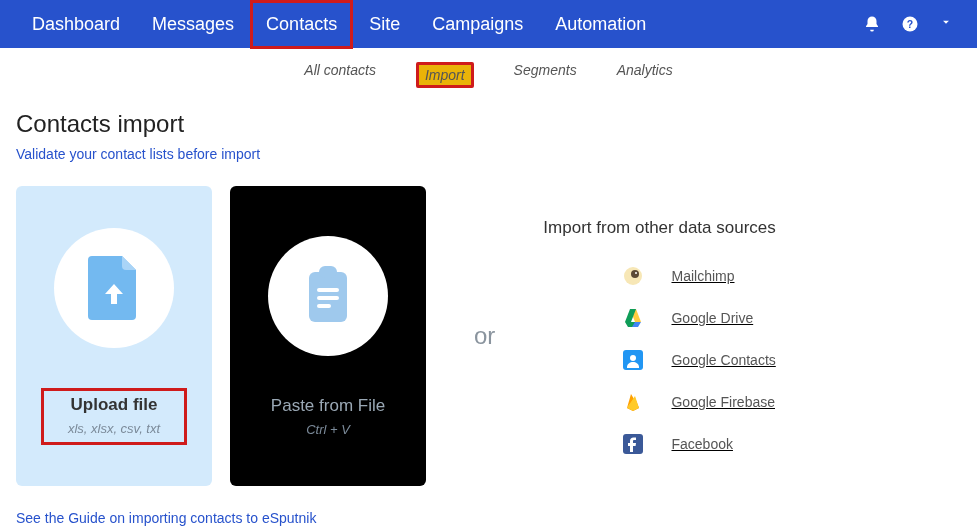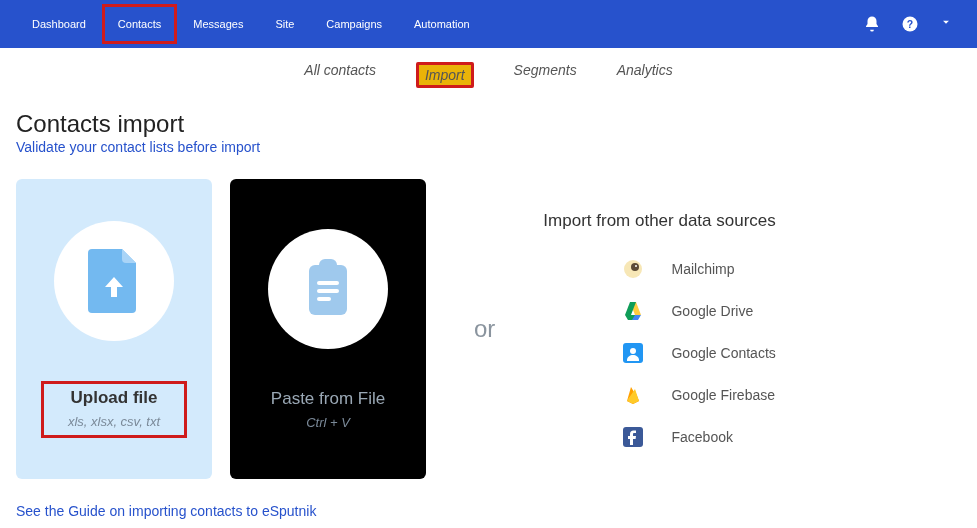--- a/index.html
+++ b/index.html
@@ -1,58 +1,58 @@
 <!DOCTYPE html>
 <html><head>
 <meta charset="utf-8">
 <style>
   * { box-sizing: border-box; margin: 0; padding: 0; }
   body { font-family: Arial, Helvetica, sans-serif; background: #fff; width: 977px; height: 528px; overflow: hidden; }
   .topnav { background: #2752cc; height: 48px; display: flex; align-items: center; padding: 0 16px; justify-content: space-between; }
   .topnav-left { display: flex; align-items: center; gap: 0; }
-  .topnav-item { color: #fff; font-size: 11px; padding: 14px 16px; cursor: pointer; position: relative; }
+  .topnav-item { color: #fff; font-size: 18px; padding: 14px 16px; cursor: pointer; position: relative; }
   .topnav-item.highlighted { border: 3px solid #cf1b1b; padding: 11px 13px; }
   .topnav-right { display: flex; align-items: center; gap: 20px; padding-right: 8px; }
   .nav-icon { width: 18px; height: 18px; fill: #fff; display: block; }
   .chevron { width: 14px; height: 14px; fill: #fff; }
   .subnav { display: flex; align-items: flex-start; justify-content: center; gap: 40px; padding: 14px 0; font-size: 14px; color: #333; font-style: italic; }
   .subnav-item { cursor: pointer; color: #555; }
   .subnav-item.highlighted { border: 3px solid #cf1b1b; background: #eab308; padding: 2px 6px; border-radius: 2px; }
   .content { padding: 0 16px; }
-  h1.page-title { font-size: 24px; font-weight: 400; color: #222; margin: 8px 0 0; }
+  h1.page-title { font-size: 24px; font-weight: 400; color: #222; margin: 8px 0 7px; }
   .validate-link { color: #2752cc; font-size: 14px; text-decoration: none; display: inline-block; margin-bottom: 24px; }
   .import-row { display: flex; align-items: center; gap: 28px; }
   .cards { display: flex; gap: 18px; }
   .card { width: 196px; height: 300px; border-radius: 6px; display: flex; flex-direction: column; align-items: center; justify-content: center; cursor: pointer; }
   .card-blue { background: #d3eafc; }
   .card-grey { background: #000000; }
   .card-circle { width: 120px; height: 120px; border-radius: 50%; background: #fff; display: flex; align-items: center; justify-content: center; margin-bottom: 40px; }
   .card-title { font-size: 17px; color: #333; margin-bottom: 6px; }
   .card-sub { font-size: 13px; font-style: italic; color: #7b8a99; }
   .card-grey .card-title { color: #9aa8b5; }
   .highlight-box { border: 3px solid #cf1b1b; padding: 4px 24px 6px; display: flex; flex-direction: column; align-items: center; }
   .or-separator { font-size: 24px; color: #8a949e; padding: 0 20px; }
   .sources { display: flex; flex-direction: column; align-items: flex-end; }
   .sources-title { font-size: 17px; color: #333; text-align: center; margin-bottom: 28px; }
-  .source-list { display: flex; flex-direction: column; gap: 22px; padding-left: 30px; }
+  .source-list { display: flex; flex-direction: column; gap: 22px; padding-left: 30px; text-decoration: underline; }
   .source-item { display: flex; align-items: center; gap: 28px; cursor: pointer; }
   .source-label { font-size: 14px; color: #555; }
   .source-icon { width: 20px; height: 20px; display: flex; align-items: center; justify-content: center; }
   .guide-link { color: #2752cc; font-size: 14px; text-decoration: none; display: inline-block; margin-top: 24px; }
   .file-svg { width: 52px; height: 64px; }
   .clip-svg { width: 46px; height: 60px; }
 </style>
 </head>
 <body>
 
 <div class="topnav">
   <div class="topnav-left">
     <div class="topnav-item">Dashboard</div>
+    <div class="topnav-item">Messages</div>
     <div class="topnav-item highlighted">Contacts</div>
-    <div class="topnav-item">Messages</div>
     <div class="topnav-item">Site</div>
     <div class="topnav-item">Campaigns</div>
     <div class="topnav-item">Automation</div>
   </div>
   <div class="topnav-right">
     <span>
       <svg class="nav-icon" viewBox="0 0 24 24">
           <path d="M12 2a6 6 0 0 0-6 6v4l-2 3v1h16v-1l-2-3V8a6 6 0 0 0-6-6zm0 20a2.5 2.5 0 0 0 2.5-2.5h-5A2.5 2.5 0 0 0 12 22z"></path>
         </svg>
     </span>

